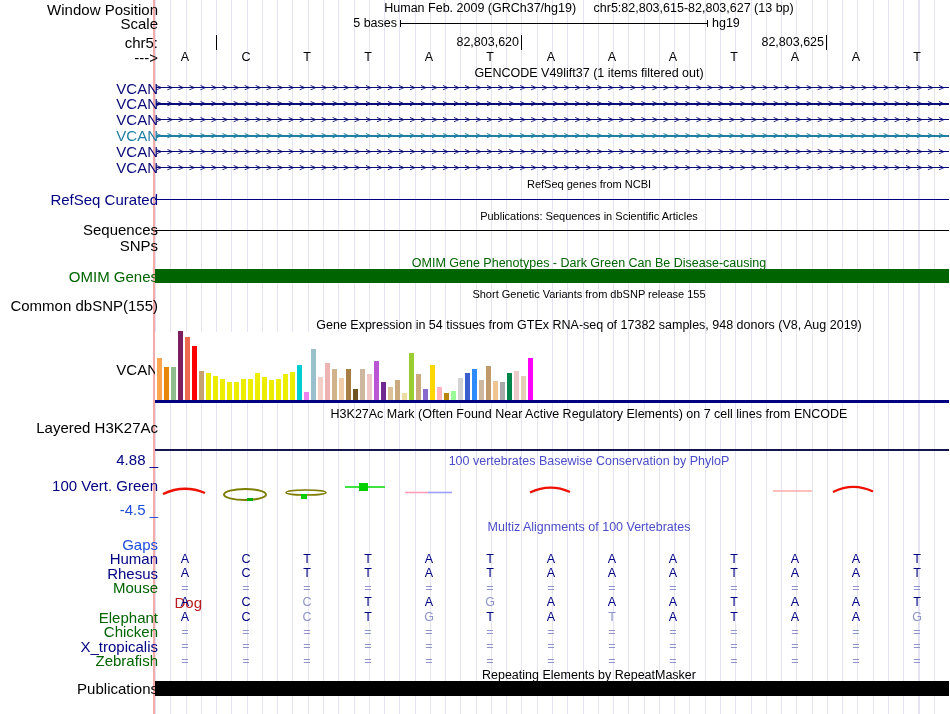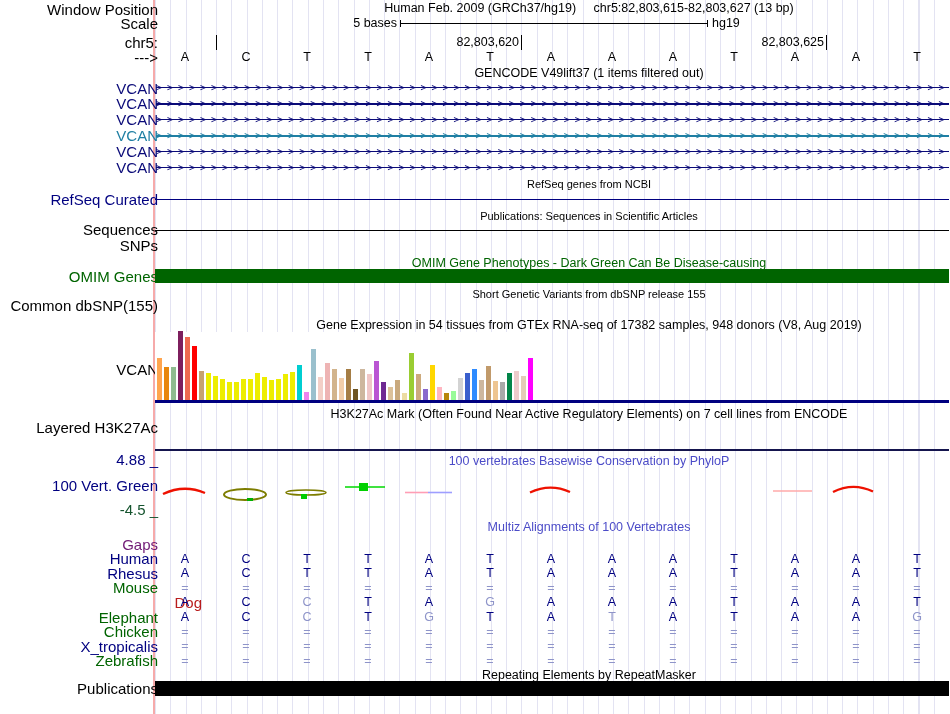--- a/index.html
+++ b/index.html
@@ -9,21 +9,21 @@
           background-image:repeating-linear-gradient(to right,#e3e3f2 0 1px,transparent 1px 15.27px); }
   .pinkline { position:absolute; left:153px; top:0; width:2px; height:714px; background:#f6aaaa; }
   .llabel { position:absolute; left:6px; width:152px; text-align:right; font-size:15px;
             line-height:15px; white-space:nowrap; }
   .ctitle { position:absolute; left:155px; width:794px; text-align:center; font-size:12.5px;
             line-height:14px; white-space:nowrap;padding-left:37px; }
   .small  { font-size:11px; }
   .blue   { color:#4c4cc8; }
   .dgreen { color:#006400; }
   .navy   { color:#000080; }
-  .maroon { color:#14532d; }
+  .maroon { color:#1d4ed8; }
   .base { position:absolute; width:22px; text-align:center; font-size:12.5px; line-height:14px; }
   .tickline { position:absolute; width:1px; height:15px; background:#000; }
   .coord { position:absolute; font-size:12.5px; line-height:14px; white-space:nowrap; }
   .hline { position:absolute; left:155px; width:794px; }
   .arrowrow { position:absolute; left:156px; width:793px; height:12px; overflow:hidden;
               font-family:"DejaVu Sans Mono", monospace; font-size:10px; line-height:12px;
               letter-spacing:5px; white-space:nowrap;
               background:linear-gradient(to bottom,transparent 5px,currentColor 5px,currentColor 6.5px,transparent 6.5px); }
   .scalebar { position:absolute; left:400px; top:20px; width:306px; height:7px;
               border-left:1px solid #000; border-right:1px solid #000;
@@ -183,21 +183,21 @@
     <div class="llabel" style="top: 96px; color: rgb(10, 10, 120);">VCAN</div>
     <div class="arrowrow" style="top: 97.5px; color: rgb(10, 10, 120);">&gt;&gt;&gt;&gt;&gt;&gt;&gt;&gt;&gt;&gt;&gt;&gt;&gt;&gt;&gt;&gt;&gt;&gt;&gt;&gt;&gt;&gt;&gt;&gt;&gt;&gt;&gt;&gt;&gt;&gt;&gt;&gt;&gt;&gt;&gt;&gt;&gt;&gt;&gt;&gt;&gt;&gt;&gt;&gt;&gt;&gt;&gt;&gt;&gt;&gt;&gt;&gt;&gt;&gt;&gt;&gt;&gt;&gt;&gt;&gt;&gt;&gt;&gt;&gt;&gt;&gt;&gt;&gt;&gt;&gt;&gt;&gt;</div>
     <div class="llabel" style="top: 112px; color: rgb(10, 10, 120);">VCAN</div>
     <div class="arrowrow" style="top: 113.5px; color: rgb(10, 10, 120);">&gt;&gt;&gt;&gt;&gt;&gt;&gt;&gt;&gt;&gt;&gt;&gt;&gt;&gt;&gt;&gt;&gt;&gt;&gt;&gt;&gt;&gt;&gt;&gt;&gt;&gt;&gt;&gt;&gt;&gt;&gt;&gt;&gt;&gt;&gt;&gt;&gt;&gt;&gt;&gt;&gt;&gt;&gt;&gt;&gt;&gt;&gt;&gt;&gt;&gt;&gt;&gt;&gt;&gt;&gt;&gt;&gt;&gt;&gt;&gt;&gt;&gt;&gt;&gt;&gt;&gt;&gt;&gt;&gt;&gt;&gt;&gt;</div>
     <div class="llabel" style="top: 128px; color: rgb(31, 127, 163);">VCAN</div>
     <div class="arrowrow" style="top: 129.5px; color: rgb(31, 127, 163);">&gt;&gt;&gt;&gt;&gt;&gt;&gt;&gt;&gt;&gt;&gt;&gt;&gt;&gt;&gt;&gt;&gt;&gt;&gt;&gt;&gt;&gt;&gt;&gt;&gt;&gt;&gt;&gt;&gt;&gt;&gt;&gt;&gt;&gt;&gt;&gt;&gt;&gt;&gt;&gt;&gt;&gt;&gt;&gt;&gt;&gt;&gt;&gt;&gt;&gt;&gt;&gt;&gt;&gt;&gt;&gt;&gt;&gt;&gt;&gt;&gt;&gt;&gt;&gt;&gt;&gt;&gt;&gt;&gt;&gt;&gt;&gt;</div>
     <div class="llabel" style="top: 144px; color: rgb(10, 10, 120);">VCAN</div>
     <div class="arrowrow" style="top: 145.5px; color: rgb(10, 10, 120);">&gt;&gt;&gt;&gt;&gt;&gt;&gt;&gt;&gt;&gt;&gt;&gt;&gt;&gt;&gt;&gt;&gt;&gt;&gt;&gt;&gt;&gt;&gt;&gt;&gt;&gt;&gt;&gt;&gt;&gt;&gt;&gt;&gt;&gt;&gt;&gt;&gt;&gt;&gt;&gt;&gt;&gt;&gt;&gt;&gt;&gt;&gt;&gt;&gt;&gt;&gt;&gt;&gt;&gt;&gt;&gt;&gt;&gt;&gt;&gt;&gt;&gt;&gt;&gt;&gt;&gt;&gt;&gt;&gt;&gt;&gt;&gt;</div>
     <div class="llabel" style="top: 160px; color: rgb(10, 10, 120);">VCAN</div>
     <div class="arrowrow" style="top: 161.5px; color: rgb(10, 10, 120);">&gt;&gt;&gt;&gt;&gt;&gt;&gt;&gt;&gt;&gt;&gt;&gt;&gt;&gt;&gt;&gt;&gt;&gt;&gt;&gt;&gt;&gt;&gt;&gt;&gt;&gt;&gt;&gt;&gt;&gt;&gt;&gt;&gt;&gt;&gt;&gt;&gt;&gt;&gt;&gt;&gt;&gt;&gt;&gt;&gt;&gt;&gt;&gt;&gt;&gt;&gt;&gt;&gt;&gt;&gt;&gt;&gt;&gt;&gt;&gt;&gt;&gt;&gt;&gt;&gt;&gt;&gt;&gt;&gt;&gt;&gt;&gt;</div>
-    <div class="llabel" style="top: 536.5px; color: #701a75;">Gaps</div>
+    <div class="llabel" style="top: 536.5px; color: #1d4ed8;">Gaps</div>
     <div class="llabel" style="top: 551.1px; color: rgb(0, 0, 128);">Human</div>
     <div class="base" style="left: 174px; top: 551.6px; color: rgb(0, 0, 128);">A</div>
     <div class="base" style="left: 235px; top: 551.6px; color: rgb(0, 0, 128);">C</div>
     <div class="base" style="left: 296px; top: 551.6px; color: rgb(0, 0, 128);">T</div>
     <div class="base" style="left: 357px; top: 551.6px; color: rgb(0, 0, 128);">T</div>
     <div class="base" style="left: 418px; top: 551.6px; color: rgb(0, 0, 128);">A</div>
     <div class="base" style="left: 479px; top: 551.6px; color: rgb(0, 0, 128);">T</div>
     <div class="base" style="left: 540px; top: 551.6px; color: rgb(0, 0, 128);">A</div>
     <div class="base" style="left: 601px; top: 551.6px; color: rgb(0, 0, 128);">A</div>
     <div class="base" style="left: 662px; top: 551.6px; color: rgb(0, 0, 128);">A</div>

